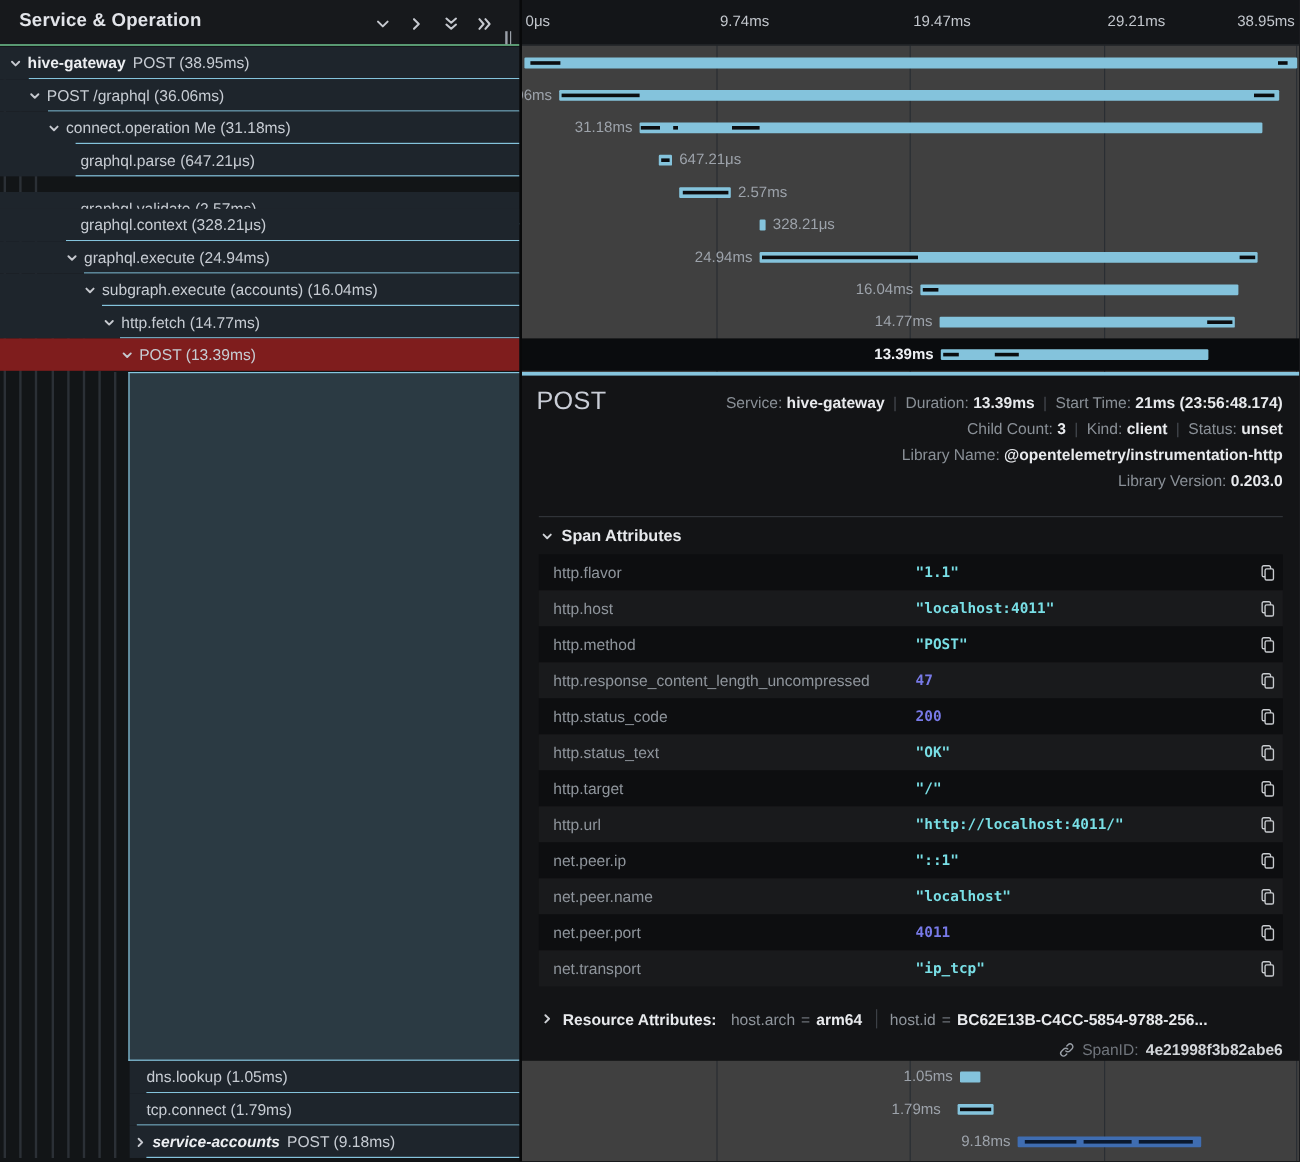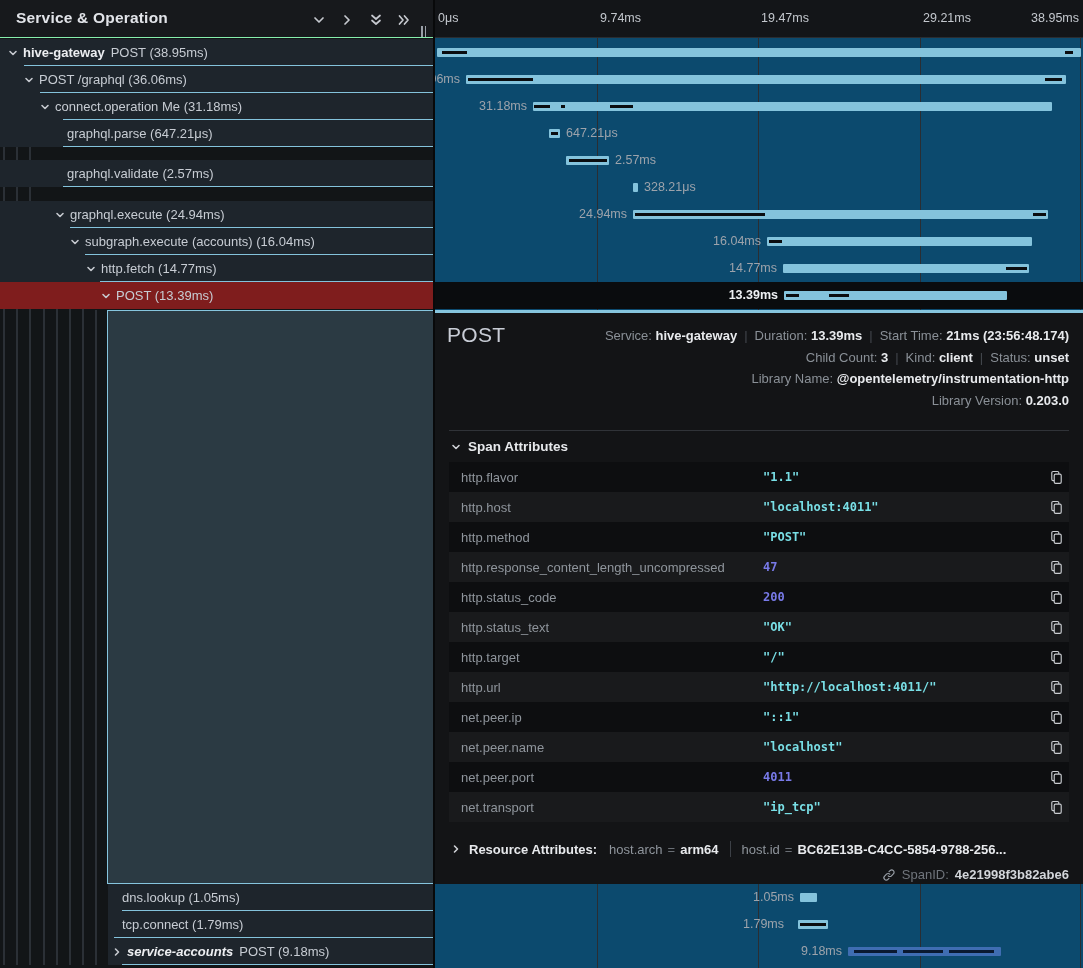--- a/index.html
+++ b/index.html
@@ -22,21 +22,21 @@
   .trow .ul { position:absolute; bottom:0; right:0; height:1px; background:#84c3dc; }
   .trow .chev { display:inline-flex; width:10px; margin-right:5px; color:#c6c9cf; flex:none; }
   .trow .svc { font-weight:bold; color:#eceef1; margin-right:6px; }
   .trow .svc.ital { font-style:italic; }
   .trow.low { left:108px; width:325px; }
   .trow.sel { background:#7f1d1d;text-align:right; }
   #detail-box { position:absolute; left:107px; top:310px; width:326px; height:574px; background:#2b3a43; border:1px solid #86c5de; border-right:none; z-index:4; }
   
   #panel-divider { position:absolute; left:433px; top:0; width:2px; height:968px; background:#08090a; z-index:7; cursor:col-resize; }
   
-  #right-panel { position:absolute; left:435px; top:0; width:648px; height:968px; overflow:hidden; background:#0c4a6e; }
+  #right-panel { position:absolute; left:435px; top:0; width:648px; height:968px; overflow:hidden; background:#404040; }
   .tl-header { position:absolute; left:0; top:0; width:648px; height:38px; background:#131518; border-bottom:1px solid #2a2d31; z-index:3; }
   .tick-label { position:absolute; top:11px; font-size:12.5px; color:#c3c7cd; }
   .gridline { position:absolute; top:0; bottom:0; width:1px; background:#2a2e33; z-index:0; }
   .brow { position:absolute; left:0; width:648px; height:27px; z-index:1; }
   .brow.sel { background:#0a0c0e; }
   .bar { position:absolute; top:9px; height:9px; background:#84c3dc; border-radius:1px; cursor:pointer; }
   .bar.alt { background:#3f6db2; }
   .btick { position:absolute; top:3px; height:3px; background:#0b0d10; }
   .btick.altt { background:#0a1930; }
   .bar-label { position:absolute; top:0; line-height:27px; font-size:12.5px; color:#9da3ab; white-space:nowrap; }
@@ -115,20 +115,24 @@
       <span>connect.operation Me (31.18ms)</span>
     </div>
     <div class="trow" style="top:120px; padding-left:67px;">
       <span class="ul" style="left:63px;"></span>
       <span>graphql.parse (647.21μs)</span>
     </div>
     <div class="trow" style="top:132px; padding-left:67px;margin-top:28px;">
       <span class="ul" style="left:63px;"></span>
       <span>graphql.validate (2.57ms)</span>
     </div>
+    <div class="trow" style="top:174px; padding-left:67px;">
+      <span class="ul" style="left:55px;"></span>
+      <span>graphql.context (328.21μs)</span>
+    </div>
     <div class="trow" style="top:201px; padding-left:55px;">
       <span class="ul" style="left:70px;"></span>
       <span class="chev">
           <svg width="10" height="10" viewBox="0 0 10 10">
             <path d="M2 3.5 5 6.5 8 3.5" fill="none" stroke="currentColor" stroke-width="1.6" stroke-linecap="round" stroke-linejoin="round"></path>
           </svg>
         </span>
       <span>graphql.execute (24.94ms)</span>
     </div>
     <div class="trow" style="top:228px; padding-left:70px;">

